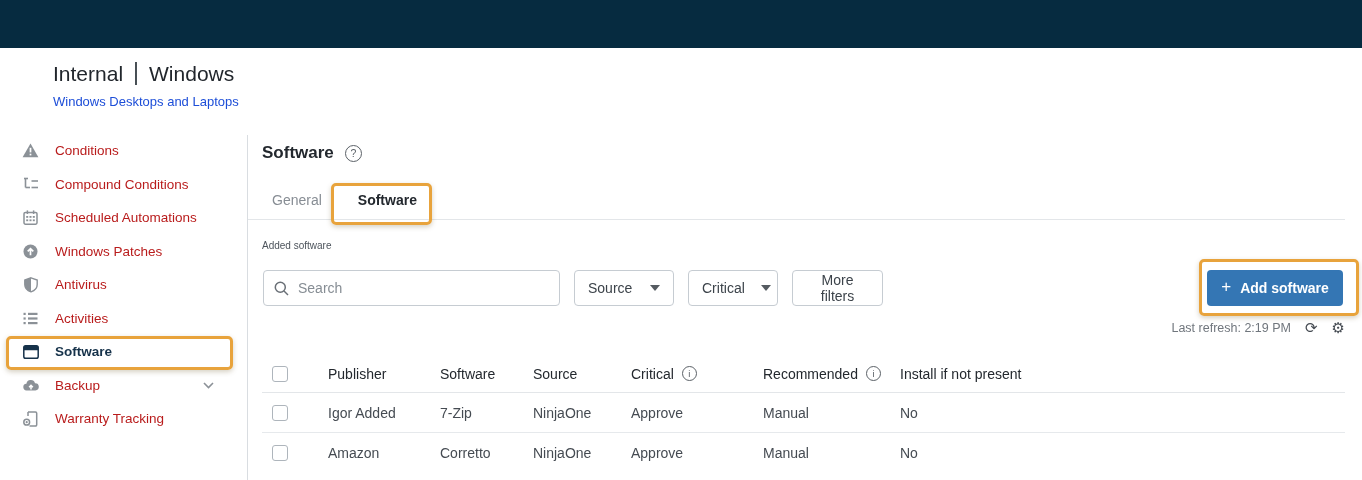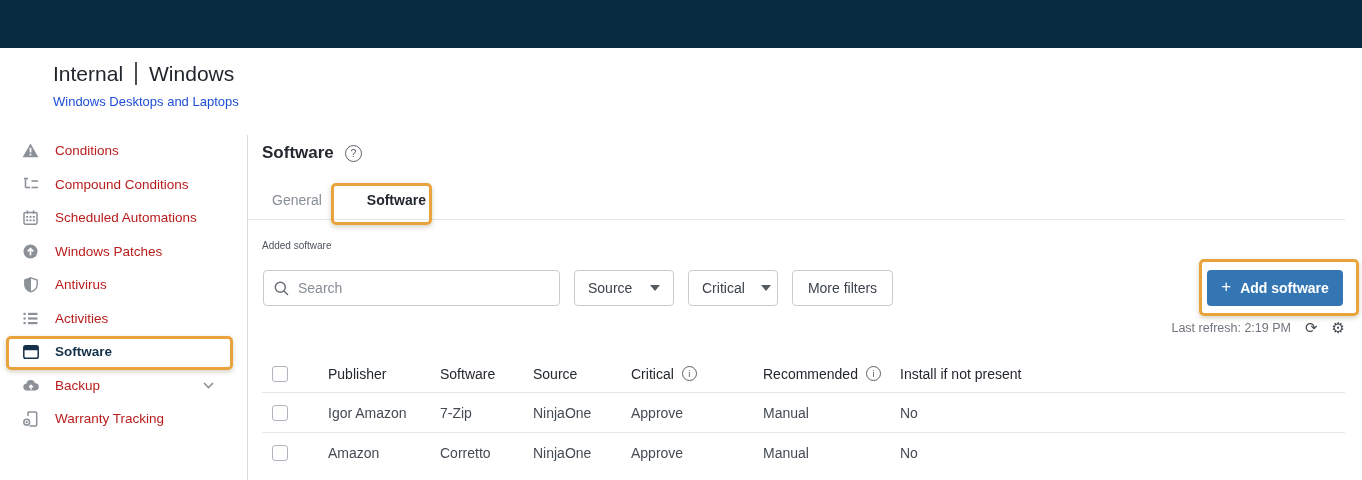--- a/index.html
+++ b/index.html
@@ -25,21 +25,21 @@
   .side-chevron { margin-left:auto; display:flex; align-items:center; }
   .vdivider { position:absolute; left:247px; top:135px; width:1px; height:345px; background:#d9dde1; }
   
   .main-heading { position:absolute; left:262px; top:143px; display:flex; align-items:center; gap:11px; }
   .main-heading .h-text { font-size:17px; font-weight:700; color:#23282e; }
   .circle-icon {
     width:17px; height:17px; border:1.2px solid #5b6167; border-radius:50%;
     display:inline-flex; align-items:center; justify-content:center;
     font-size:10.5px; color:#5b6167; line-height:1; font-weight:400;
   }
-  .tabs { position:absolute; left:272px; top:192px; display:flex; gap:45px; }
+  .tabs { position:absolute; left:272px; top:192px; display:flex; gap:36px; }
   .tab { font-size:14px; color:#878d94; padding-bottom:12px; cursor:pointer; }
   .tab.active { color:#23282e; font-weight:700; }
   .tabs-line { position:absolute; left:248px; top:219px; width:1097px; height:1px; background:#e3e6e9; }
   .section-title { position:absolute; left:262px; top:240px; font-size:10px; color:#4d545c; }
   
   .filter-row { position:absolute; left:263px; top:270px; display:flex; gap:14px; }
   .search-box {
     width:297px; height:36px; border:1px solid #c6ccd2; border-radius:4px;
     display:flex; align-items:center; padding:0 10px; gap:9px; background:#fff;
   }
@@ -248,21 +248,21 @@
       <input type="text" placeholder="Search" style="">
     </div>
     <button class="drop-btn" style="width:100px">
       <span>Source</span>
       <span class="caret"></span>
     </button>
     <button class="drop-btn" style="width:90px">
       <span>Critical</span>
       <span class="caret"></span>
     </button>
-    <button class="plain-btn" style="width:101px; justify-content:center;">More filters</button>
+    <button class="plain-btn" style="width:91px; justify-content:center;">More filters</button>
   </div>
 
   <button class="add-btn">
     <span class="plus">+</span>
     <span>Add software</span>
   </button>
 
   <div class="refresh-row">
     <span class="refresh-text">Last refresh: 2:19 PM</span>
     <span class="glyph-icon">⟳</span>
@@ -285,21 +285,21 @@
         <span>Recommended</span>
         <span class="circle-icon">i</span>
       </div>
       <div class="t-cell">Install if not present</div>
     </div>
 
     <div class="t-row t-body-row bordered">
       <div class="t-cell">
         <span class="checkbox"></span>
       </div>
-      <div class="t-cell">Igor Amazon</div>
+      <div class="t-cell">Igor Added</div>
       <div class="t-cell">7-Zip</div>
       <div class="t-cell">NinjaOne</div>
       <div class="t-cell">Approve</div>
       <div class="t-cell">Manual</div>
       <div class="t-cell">No</div>
     </div>
 
     <div class="t-row t-body-row">
       <div class="t-cell">
         <span class="checkbox"></span>

